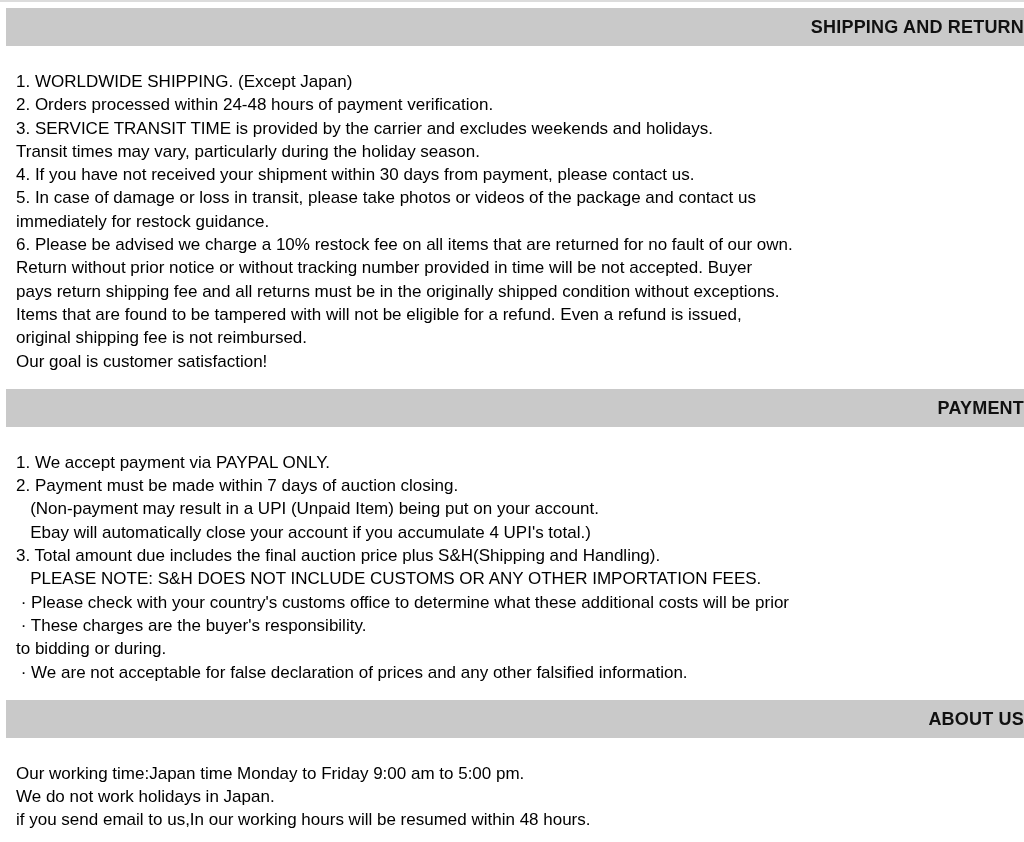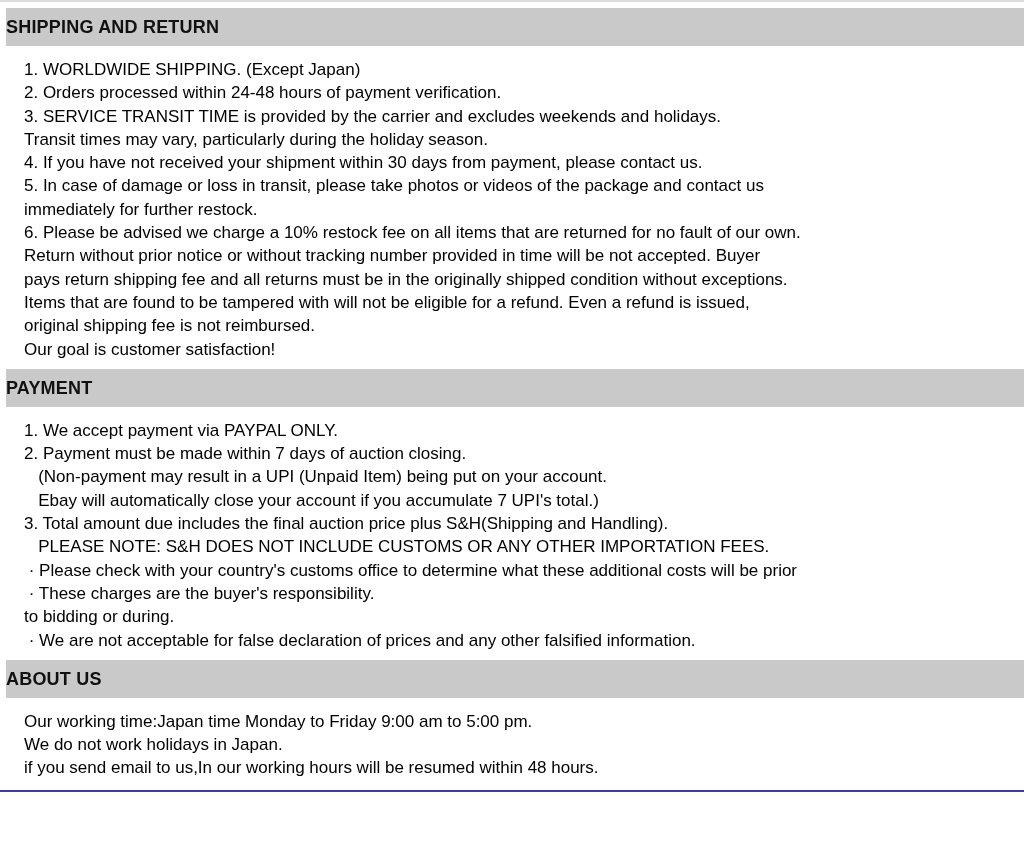--- a/index.html
+++ b/index.html
@@ -18,32 +18,32 @@
     height: 2px;
     width: 100%;
     background: #dcdcdc;
   }
   .section-header {
     margin: 0 0 0 6px;
     margin-top: 6px;
     height: 38px;
     line-height: 38px;
     background: #c9c9c9;
-    text-align: left;
+    text-align: right;
     font-size: 18px;
     font-weight: bold;
     color: #111111;
     letter-spacing: 0.2px;
   }
   .section-header.spaced {
-    margin-top: 8px;
+    margin-top: 16px;
   }
   .section-body {
-    margin-top: 12px;
-    padding-left: 24px;
+    margin-top: 24px;
+    padding-left: 16px;
     padding-right: 6px;
     font-size: 17px;
   }
   .section-body .line {
     line-height: 23.3px;
     white-space: pre-wrap;
   }
   .bottom-divider {
     margin-top: 10px;
     height: 2px;
@@ -58,37 +58,37 @@
 
 <div>
   <div class="section-header">SHIPPING AND RETURN</div>
   <div class="section-body">
       <div class="line">1. WORLDWIDE SHIPPING. (Except Japan)</div>
       <div class="line">2. Orders processed within 24-48 hours of payment verification.</div>
       <div class="line">3. SERVICE TRANSIT TIME is provided by the carrier and excludes weekends and holidays.</div>
       <div class="line">Transit times may vary, particularly during the holiday season.</div>
       <div class="line">4. If you have not received your shipment within 30 days from payment, please contact us.</div>
       <div class="line">5. In case of damage or loss in transit, please take photos or videos of the package and contact us</div>
-      <div class="line">immediately for further restock.</div>
+      <div class="line">immediately for restock guidance.</div>
       <div class="line">6. Please be advised we charge a 10% restock fee on all items that are returned for no fault of our own.</div>
       <div class="line">Return without prior notice or without tracking number provided in time will be not accepted. Buyer</div>
       <div class="line">pays return shipping fee and all returns must be in the originally shipped condition without exceptions.</div>
       <div class="line">Items that are found to be tampered with will not be eligible for a refund. Even a refund is issued,</div>
       <div class="line">original shipping fee is not reimbursed.</div>
       <div class="line">Our goal is customer satisfaction!</div>
     </div>
 </div>
 
 <div>
   <div class="section-header spaced">PAYMENT</div>
   <div class="section-body">
       <div class="line">1. We accept payment via PAYPAL ONLY.</div>
       <div class="line">2. Payment must be made within 7 days of auction closing.</div>
       <div class="line">   (Non-payment may result in a UPI (Unpaid Item) being put on your account.</div>
-      <div class="line">   Ebay will automatically close your account if you accumulate 7 UPI's total.)</div>
+      <div class="line">   Ebay will automatically close your account if you accumulate 4 UPI's total.)</div>
       <div class="line">3. Total amount due includes the final auction price plus S&amp;H(Shipping and Handling).</div>
       <div class="line">   PLEASE NOTE: S&amp;H DOES NOT INCLUDE CUSTOMS OR ANY OTHER IMPORTATION FEES.</div>
       <div class="line"> · Please check with your country's customs office to determine what these additional costs will be prior</div>
       <div class="line"> · These charges are the buyer's responsibility.</div>
       <div class="line">to bidding or during.</div>
       <div class="line"> · We are not acceptable for false declaration of prices and any other falsified information.</div>
     </div>
 </div>
 
 <div>

